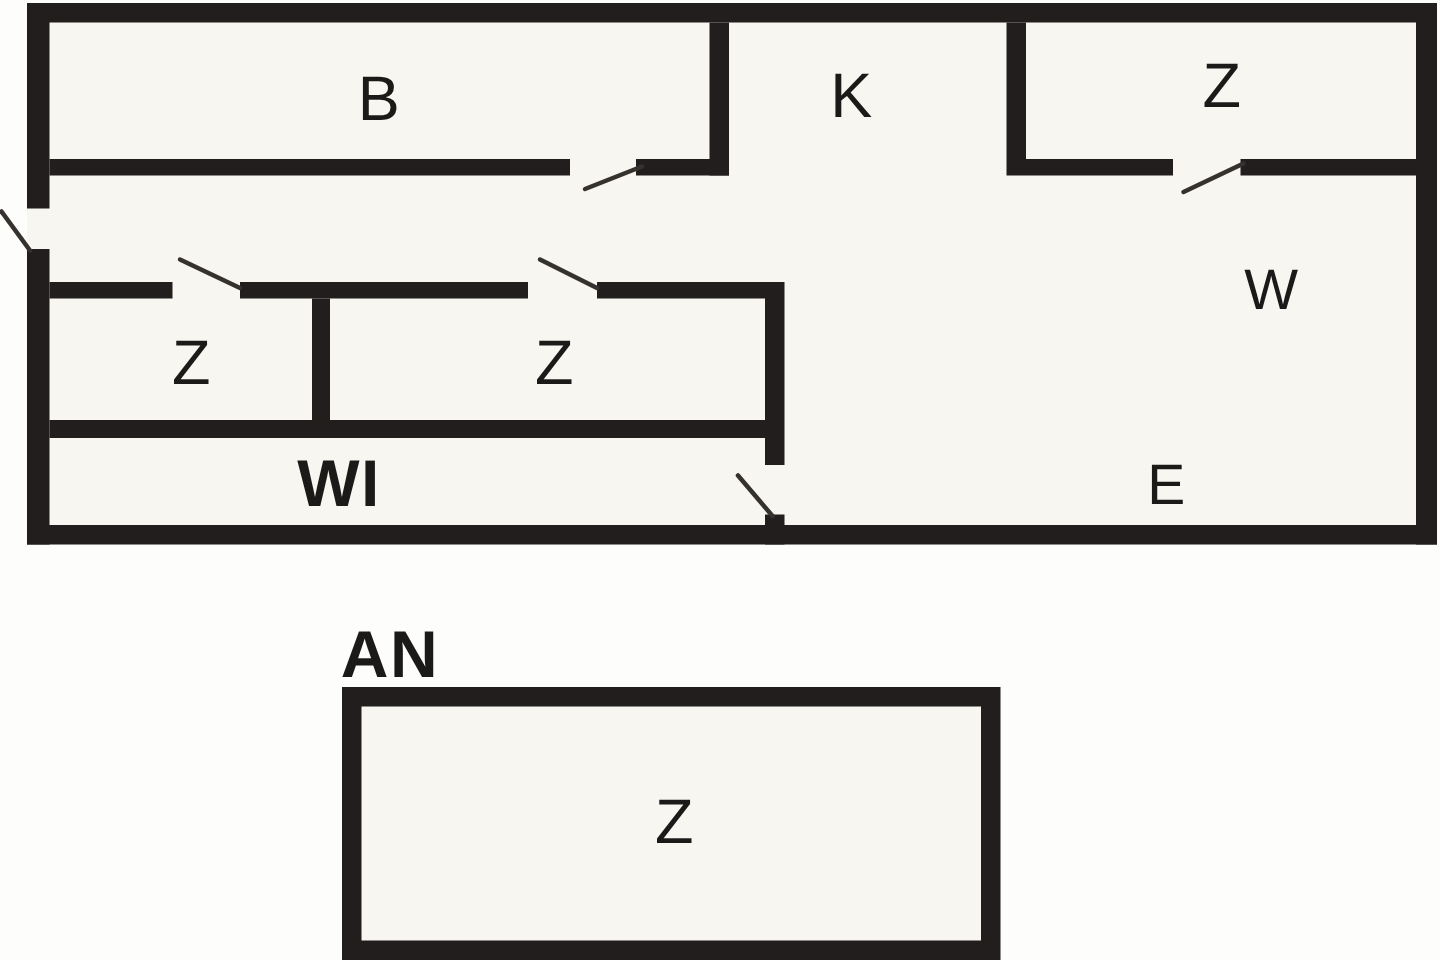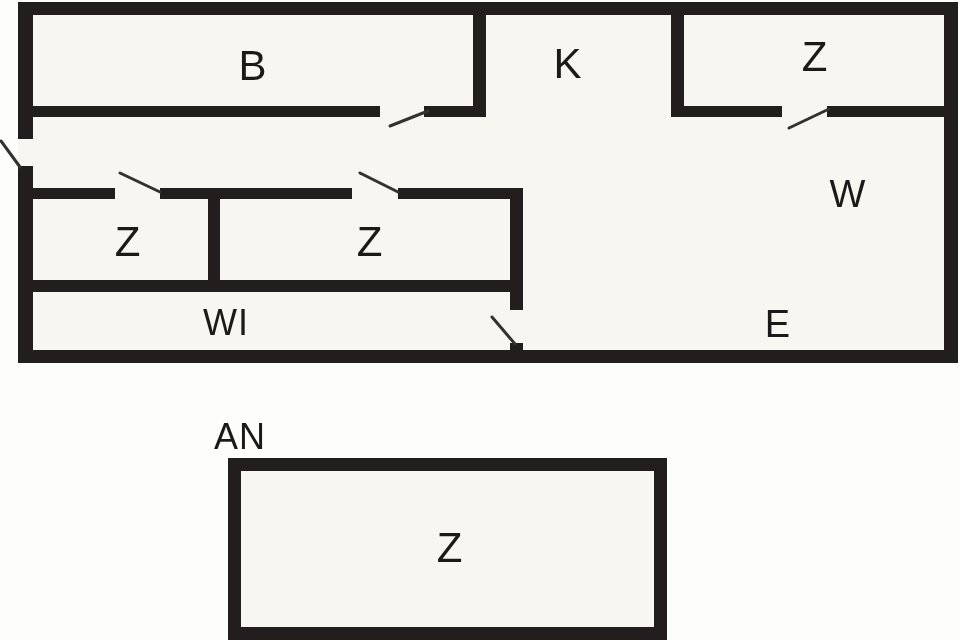--- a/index.html
+++ b/index.html
@@ -39,21 +39,21 @@
     position: absolute;
     transform: translate(-50%, -50%);
     color: var(--label);
     font-size: 42px;
     font-weight: 400;
     letter-spacing: 1px;
     line-height: 1;
     white-space: nowrap;
   }
   .room-label.medium { font-size: 38px; }
-  .room-label.small  { font-size: 36px; }
+  .room-label.small  { font-size: 44px; font-weight: bold; }
   .door-overlay {
     position: absolute;
     left: 0; top: 0;
     width: 960px; height: 640px;
     pointer-events: none;
   }
   .door-overlay line {
     stroke: var(--door-line);
     stroke-width: 3;
     stroke-linecap: round;
@@ -99,17 +99,17 @@
 
   <span class="room-label" style="left:253px; top:66px;">B</span>
   <span class="room-label" style="left:568px; top:64px;">K</span>
   <span class="room-label" style="left:815px; top:57px;">Z</span>
   <span class="room-label medium" style="left:848px; top:194px;">W</span>
   <span class="room-label" style="left:128px; top:242px;">Z</span>
   <span class="room-label" style="left:370px; top:242px;">Z</span>
   <span class="room-label small" style="left:226px; top:323px;">WI</span>
   <span class="room-label medium" style="left:778px; top:324px;">E</span>
 
-  <span class="room-label small" style="left:240px; top:437px;">AN</span>
+  <span class="room-label small" style="left:260px; top:437px;">AN</span>
   <div class="annex-box"></div>
   <span class="room-label" style="left:450px; top:548px;">Z</span>
 
 </div>
 
 </body></html>

